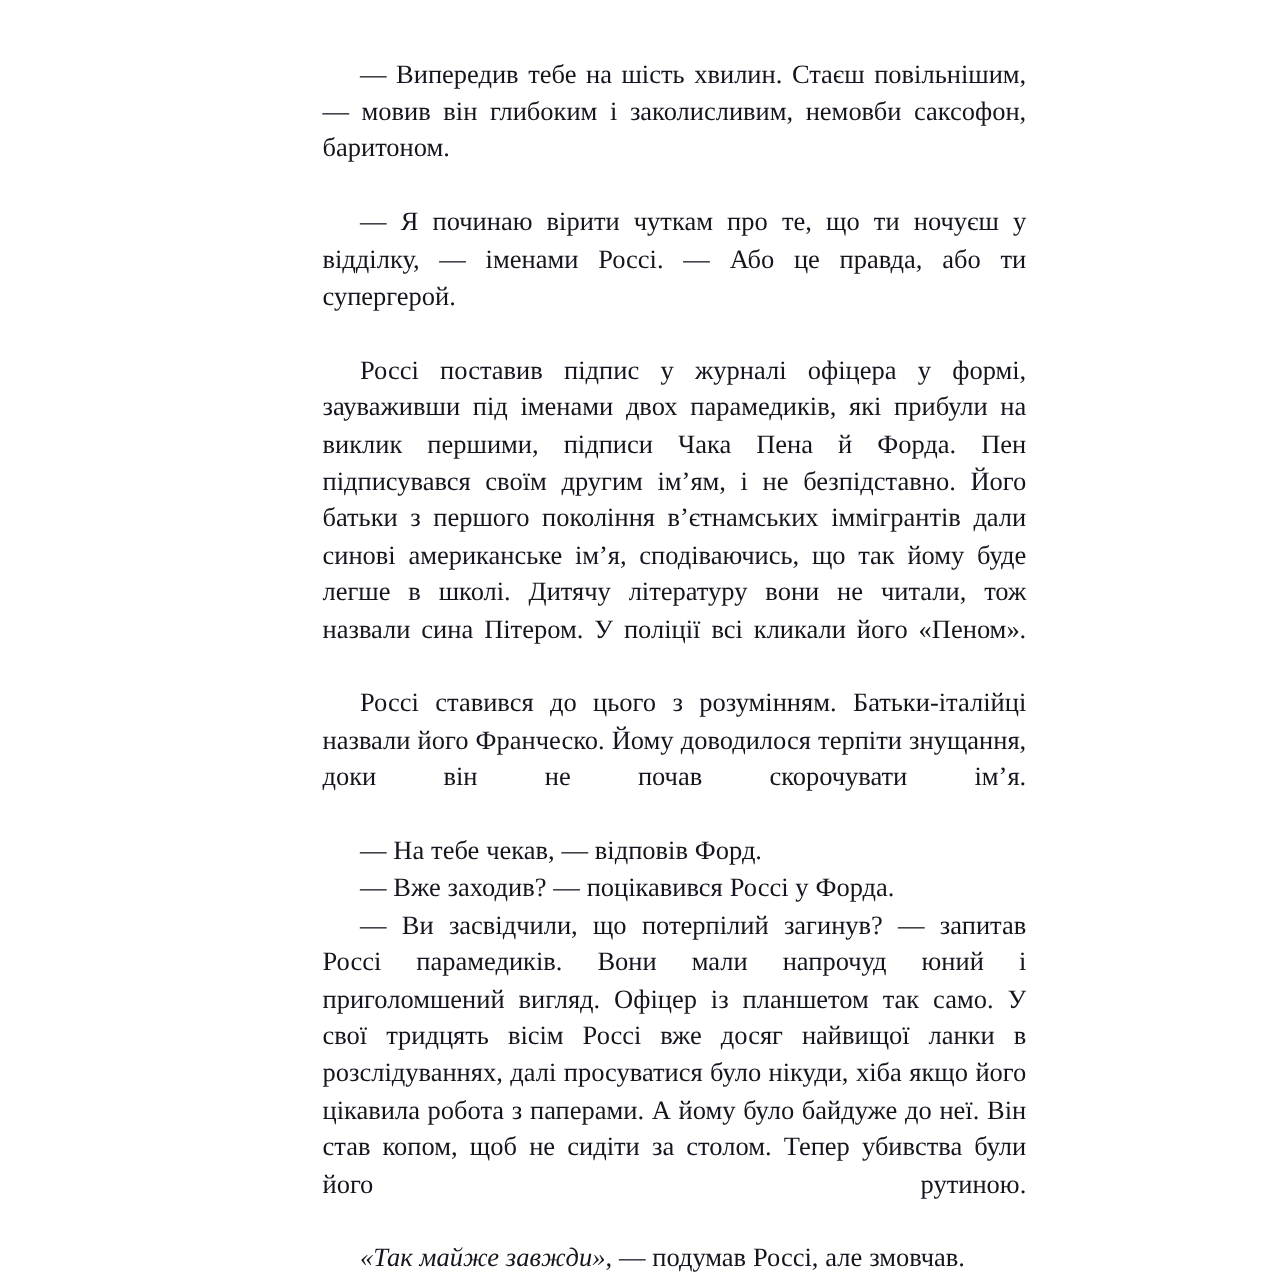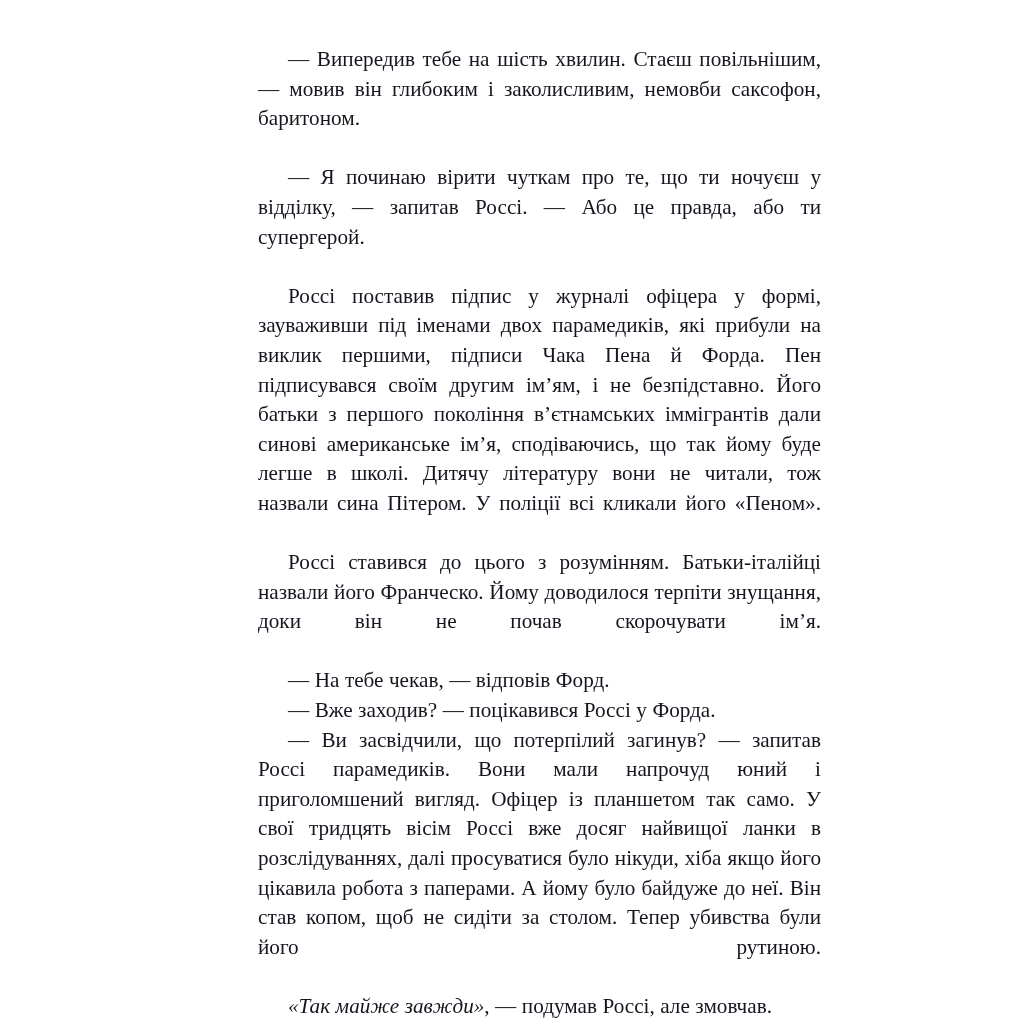--- a/index.html
+++ b/index.html
@@ -107,21 +107,21 @@
 </style>
 </head>
 <body>
 
 <div class="page">
 
   <div class="text-block">
 
     <p class="para">— Випередив тебе на шість хвилин. Стаєш повільнішим, — мовив він глибоким і заколисливим, немовби саксофон, баритоном.</p>
 
-    <p class="para">— Я починаю вірити чуткам про те, що ти ночуєш у відділку, — запитав Россі. — Або це правда, або ти супергерой.</p>
+    <p class="para">— Я починаю вірити чуткам про те, що ти ночуєш у відділку, — іменами Россі. — Або це правда, або ти супергерой.</p>
 
     <p class="para">Россі поставив підпис у журналі офіцера у формі, зауваживши під іменами двох парамедиків, які прибули на виклик першими, підписи Чака Пена й Форда. Пен підписувався своїм другим ім’ям, і не безпідставно. Його батьки з першого покоління в’єтнамських іммігрантів дали синові американське ім’я, сподіваючись, що так йому буде легше в школі. Дитячу літературу вони не читали, тож назвали сина Пітером. У поліції всі кликали його «Пеном».</p>
 
     <p class="para">Россі ставився до цього з розумінням. Батьки-італійці назвали його Франческо. Йому доводилося терпіти знущання, доки він не почав скорочувати ім’я.</p>
 
     <p class="para no-stretch">— На тебе чекав, — відповів Форд.</p>
 
     <p class="para no-stretch">— Вже заходив? — поцікавився Россі у Форда.</p>
 
     <p class="para">— Ви засвідчили, що потерпілий загинув? — запитав Россі парамедиків. Вони мали напрочуд юний і приголомшений вигляд. Офіцер із планшетом так само. У свої тридцять вісім Россі вже досяг найвищої ланки в розслідуваннях, далі просуватися було нікуди, хіба якщо його цікавила робота з паперами. А йому було байдуже до неї. Він став копом, щоб не сидіти за столом. Тепер убивства були його рутиною.</p>

